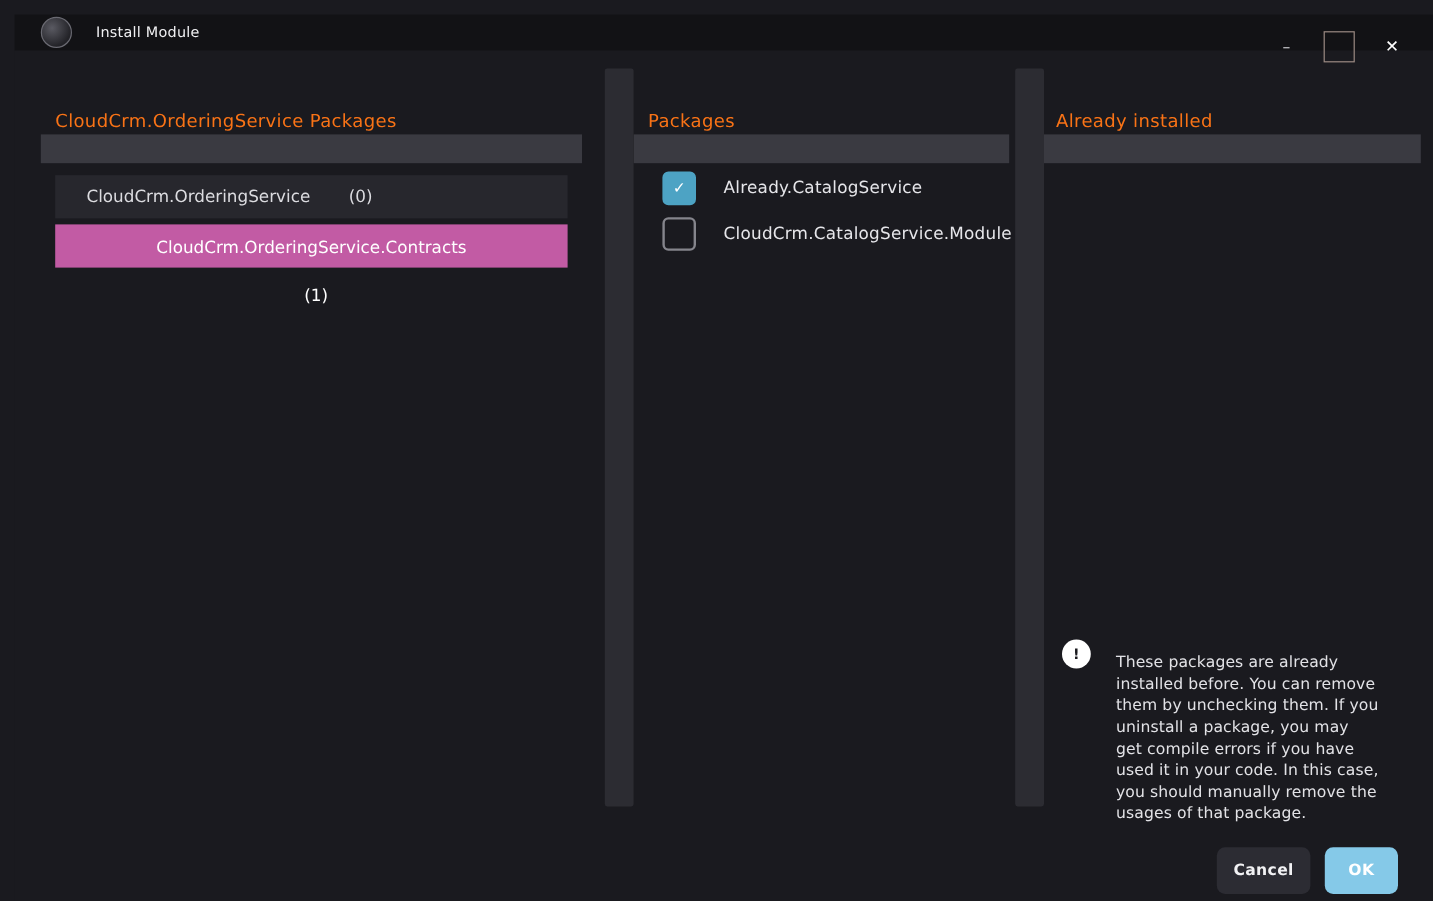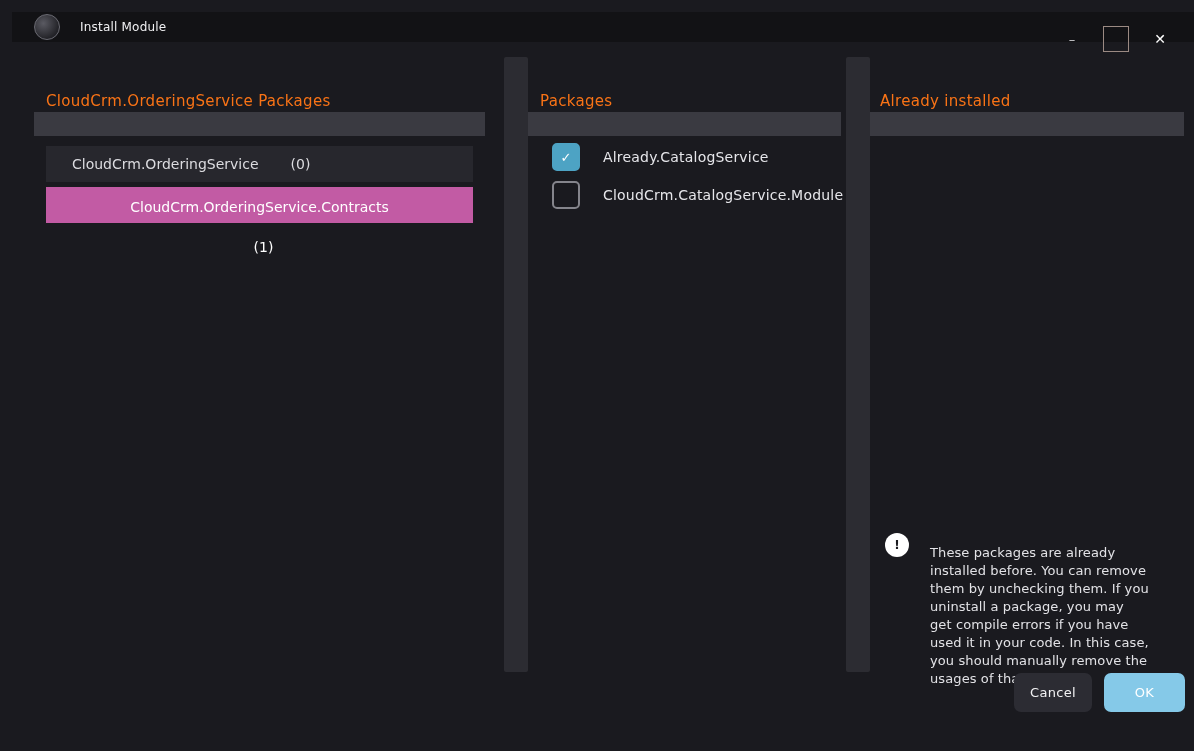--- a/index.html
+++ b/index.html
@@ -110,32 +110,32 @@
     display: flex; align-items: center; justify-content: center;
     flex: 0 0 auto; margin-top: 1px;
   }
   .note-text {
     font-size: 13px; line-height: 18px; color: #e2e2e6;
     width: 268px; letter-spacing: 0.1px;
   }
 
   
   .btn {
-    position: absolute; top: 661px; height: 39px;
+    position: absolute; top: 694px; height: 39px;
     border: none; border-radius: 7px;
-    font-family: inherit; font-size: 13px; font-weight: normal;
+    font-family: inherit; font-size: 13px; font-weight: bold;
     letter-spacing: 0.3px; cursor: pointer;
     display: flex; align-items: center; justify-content: center;
   }
   .btn-cancel {
     left: 1002px; width: 78px;
     background: #2c2c33; color: #f2f2f4;
   }
   .btn-ok {
-    left: 1092px; width: 81px;
+    left: 1092px; width: 61px;
     background: #85c9e8; color: #ffffff;
   }
 </style>
 </head>
 <body>
 
 <div class="titlebar">
   <span class="app-icon"></span>
   <span class="titlebar-title">Install Module</span>
   <div class="window-controls">

